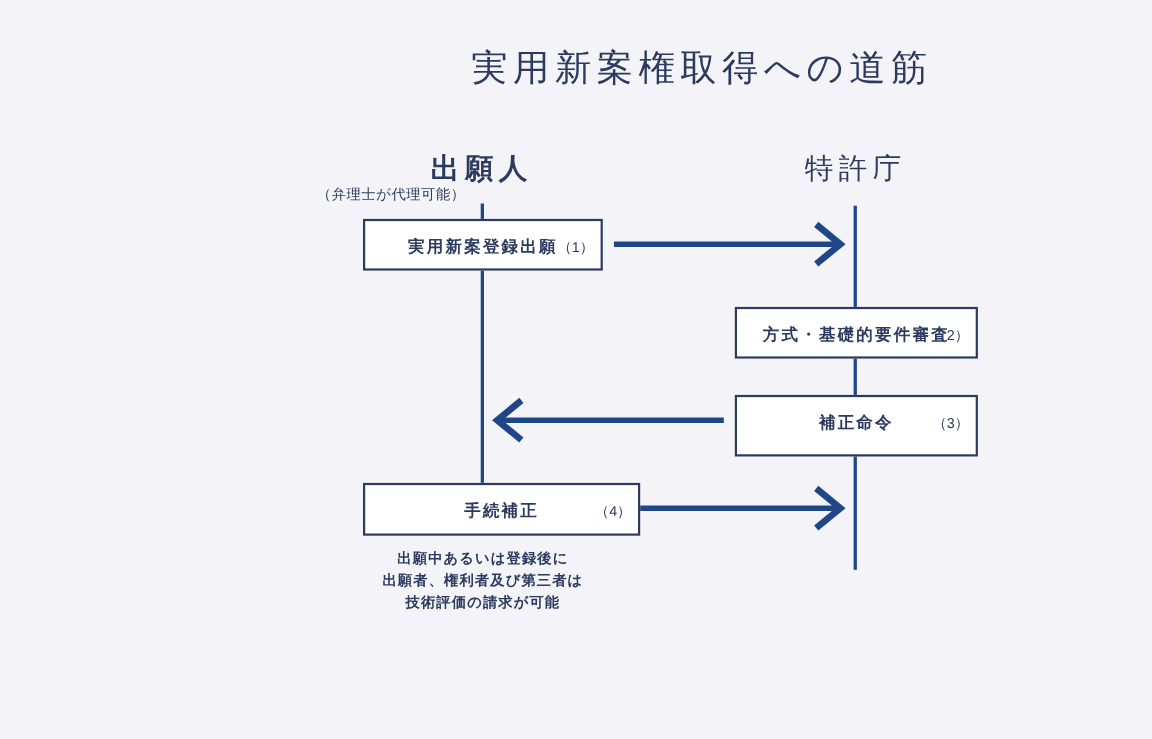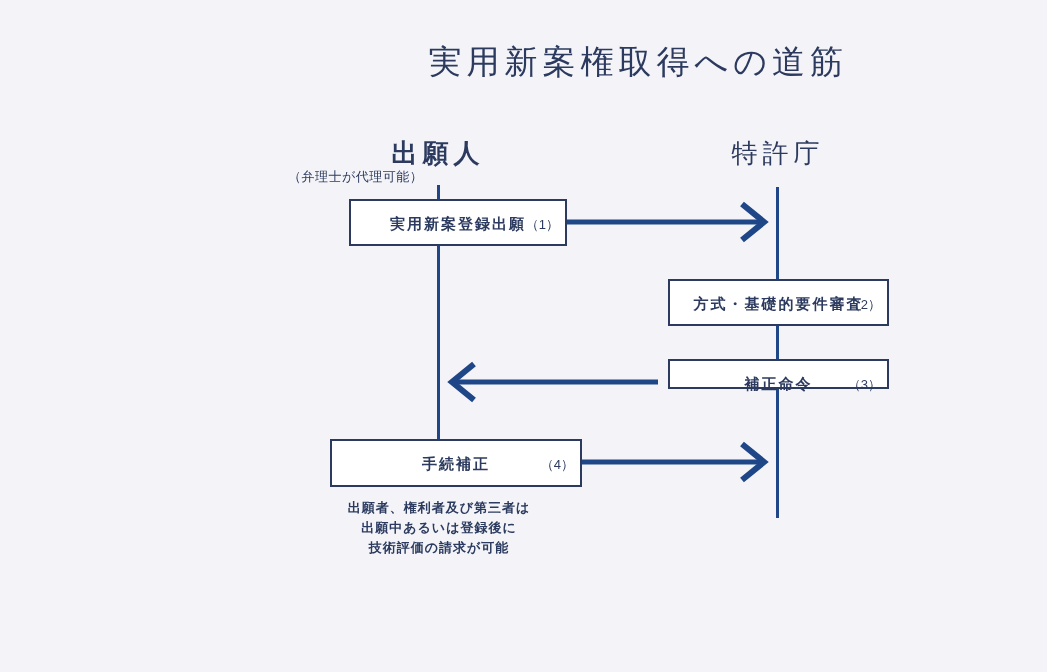--- a/index.html
+++ b/index.html
@@ -77,23 +77,23 @@
     color:var(--text);
   }
   .box .num{
     position:absolute;
     right:6px;
     font-size:13px;
     font-weight:500;
     letter-spacing:0;
     color:var(--text);
   }
-  .box1{ left:330px; top:199px; width:218px; height:47px;margin-left:19px; }
+  .box1{ left:330px; top:199px; width:218px; height:47px; }
   .box2{ left:668px; top:279px; width:221px; height:47px; }
-  .box3{ left:668px; top:359px; width:221px; height:30px; }
+  .box3{ left:668px; top:359px; width:221px; height:56px; }
   .box4{ left:330px; top:439px; width:252px; height:48px; }
   .box5{ left:668px; top:518px; width:221px; height:54px; }
   .box1 .label,.box2 .label,.box3 .label,.box4 .label{ top:14px; }
   .box1 .num,.box2 .num,.box3 .num,.box4 .num{ top:15px; }
   .box5 .row{ position:absolute; left:0; right:0; height:22px; }
   .box5 .row.r1{ top:5px; }
   .box5 .row.r2{ top:26px; }
   .box5 .row .label{ top:2px; }
   .box5 .row .num{ top:3px; }
   .arrow-svg{
@@ -170,18 +170,18 @@
     <line class="shaft" x1="14" y1="22" x2="218" y2="22"></line>
     <polyline class="head" points="34,4 12,22 34,40"></polyline>
   </svg>
 
   <svg class="arrow-svg arrow3" width="214" height="44" viewBox="0 0 214 44">
     <line class="shaft" x1="0" y1="22" x2="204" y2="22"></line>
     <polyline class="head" points="184,4 206,22 184,40"></polyline>
   </svg>
 
   <div class="note">
+    <div>出願中あるいは登録後に</div>
     <div>出願者、権利者及び第三者は</div>
-    <div>出願中あるいは登録後に</div>
     <div>技術評価の請求が可能</div>
   </div>
 
 </div>
 
 </body></html>

